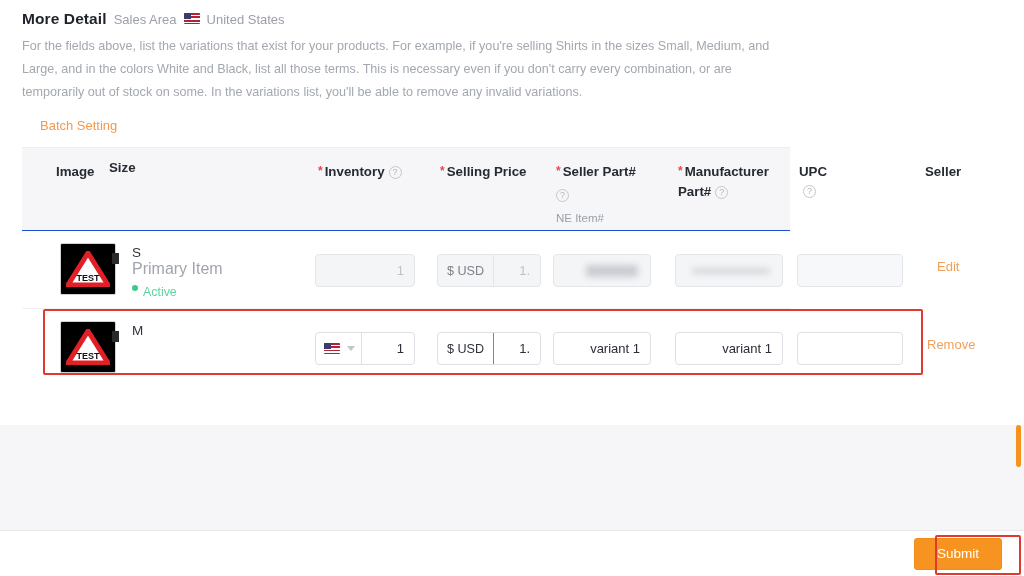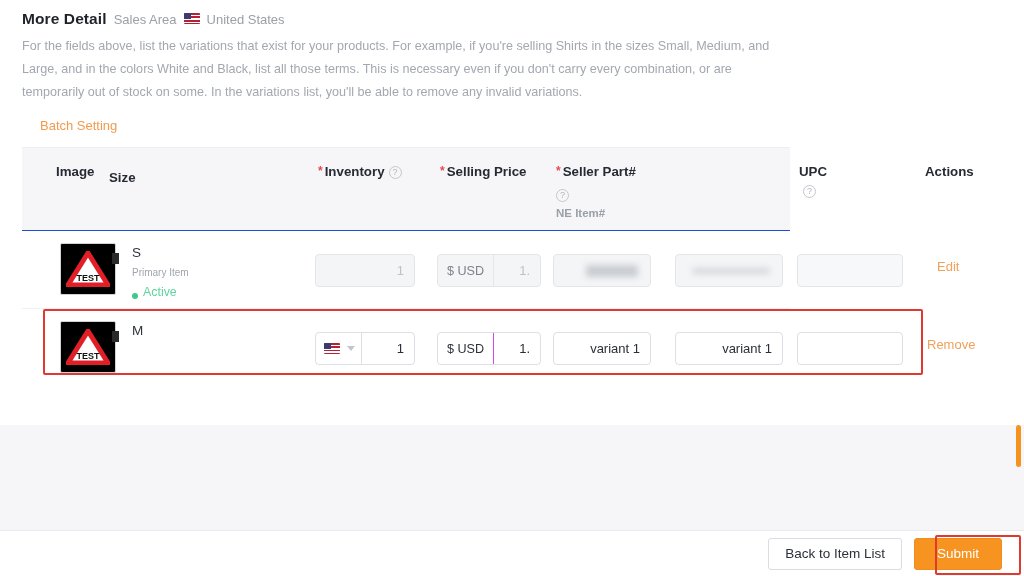--- a/index.html
+++ b/index.html
@@ -85,43 +85,43 @@
     line-height: 19px;
   }
   .req { color: #e8494f; font-size: 12px; margin-right: 2px; position: relative; top: -1px; }
   .q {
     display: inline-block; width: 13px; height: 13px; border-radius: 50%;
     border: 1px solid #c3c7ce; color: #b0b5bd;
     font-size: 9px; line-height: 11px; text-align: center;
     font-weight: normal; vertical-align: 1px; margin-left: 4px;
     font-family: "Liberation Sans", sans-serif;
   }
-  .subnote { font-size: 11.5px; color: #9aa0a8; font-weight: bold; }
+  .subnote { font-size: 11.5px; color: #9aa0a8; font-weight: normal; margin-top: 5px; }
 
   .trow { position: relative; height: 78px; border-bottom: 1px solid #f0f1f4; }
   .trow.r2 { height: 78px; border-bottom: none; }
 
   
   .thumb {
     position: absolute; width: 56px; height: 52px; background: #000000;
     border: 1px solid #cfd2d7; border-radius: 2px;
     display: flex; align-items: center; justify-content: center;
   }
   .tri { position: relative; width: 44px; height: 36px; }
   .tri svg { display: block; }
   .thumb-tag {
     position: absolute; right: -4px; top: 9px;
     width: 7px; height: 11px; background: #2a2a2a;
   }
 
   .size-main { font-size: 13.5px; color: #30353d; }
-  .size-sub { font-size: 10px; color: #a0a5ad; margin-top: 7px; }
+  .size-sub { font-size: 16px; color: #a0a5ad; }
   .badge-active {
     margin-top: 7px; font-size: 12.4px; color: #5fd4a0;
-    display: flex; align-items: flex-end; gap: 5px;
+    display: flex; align-items: flex-start; gap: 5px;
   }
   .badge-active .dot {
     width: 6px; height: 6px; border-radius: 50%; background: #3ec98a;
   }
 
   
   .inp {
     height: 33px; border: 1px solid #dcdfe4; border-radius: 4px;
     background: #ffffff; display: flex; align-items: center;
     font-size: 13px; color: #2a2f37; overflow: hidden;
@@ -215,42 +215,45 @@
   <div class="desc">For the fields above, list the variations that exist for your products. For example, if you're selling Shirts in the sizes Small, Medium, and Large, and in the colors White and Black, list all those terms. This is necessary even if you don't carry every combination, or are temporarily out of stock on some. In the variations list, you'll be able to remove any invalid variations.</div>
 
   <div class="toolbar">
     <span class="link-orange">Batch Setting</span>
   </div>
 
   <div class="table">
 
     <div class="thead">
       <div class="cell th" style="left:34px; top:14px;">Image</div>
-      <div class="cell th" style="left:87px; top:20px;">Size</div>
+      <div class="cell th" style="left:87px; top:10px;">Size</div>
 
       <div class="cell th" style="left:296px; top:14px;">
         <span class="req">*</span><span>Inventory</span><span class="q">?</span>
       </div>
 
       <div class="cell th" style="left:418px; top:14px;text-align:right;">
         <span class="req">*</span><span>Selling Price</span>
       </div>
 
       <div class="cell th" style="left:534px; top:14px; width:92px;">
         <span class="req">*</span><span>Seller Part#</span>
         <div style="margin-top:3px;"><span class="q" style="margin-left:0;">?</span></div>
         <div class="subnote">NE Item#</div>
       </div>
 
+      <div class="cell th" style="left:656px; top:14px; width:106px;">
+        <span class="req">*</span><span>Manufacturer Part#</span><span class="q">?</span>
+      </div>
 
       <div class="cell th" style="left:777px; top:14px;">
         <span>UPC</span><span class="q">?</span>
       </div>
 
-      <div class="cell th" style="left:903px; top:14px;">Actions</div>
+      <div class="cell th" style="left:903px; top:14px;">Seller</div>
     </div>
 
     <div class="trow r1">
       <div class="thumb" style="left:38px; top:12px;">
         <span class="thumb-tag"></span>
         <span class="tri">
           <svg width="44" height="36" viewBox="0 0 44 36">
             <polygon points="22,2 42,34 2,34" fill="#ffffff" stroke="#e01f26" stroke-width="5"></polygon>
             <text x="22" y="30" font-family="Liberation Sans, sans-serif" font-size="9" font-weight="bold" fill="#111111" text-anchor="middle">TEST</text>
           </svg>
@@ -338,18 +341,17 @@
       <div class="cell act" style="left:905px; top:28px;">Remove</div>
     </div>
 
     <div class="hl-row" style="left:21px; top:162px; width:880px; height:66px;"></div>
   </div>
 </div>
 
 <div class="gray"></div>
 
 <div class="footer">
-  <div class="btn-ghost">Back to Item List</div>
   <div class="btn-primary">Submit</div>
 </div>
 <div class="hl-submit" style="left:935px; top:535px; width:86px; height:40px;"></div>
 
 <div class="sbar"></div>
 
 </body></html>

